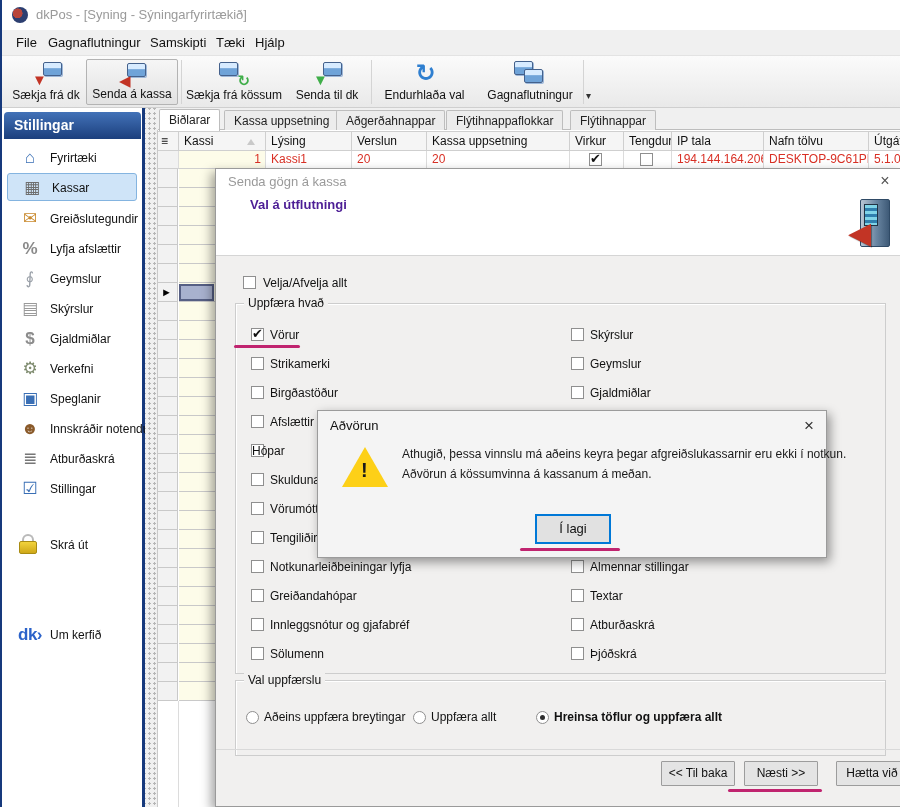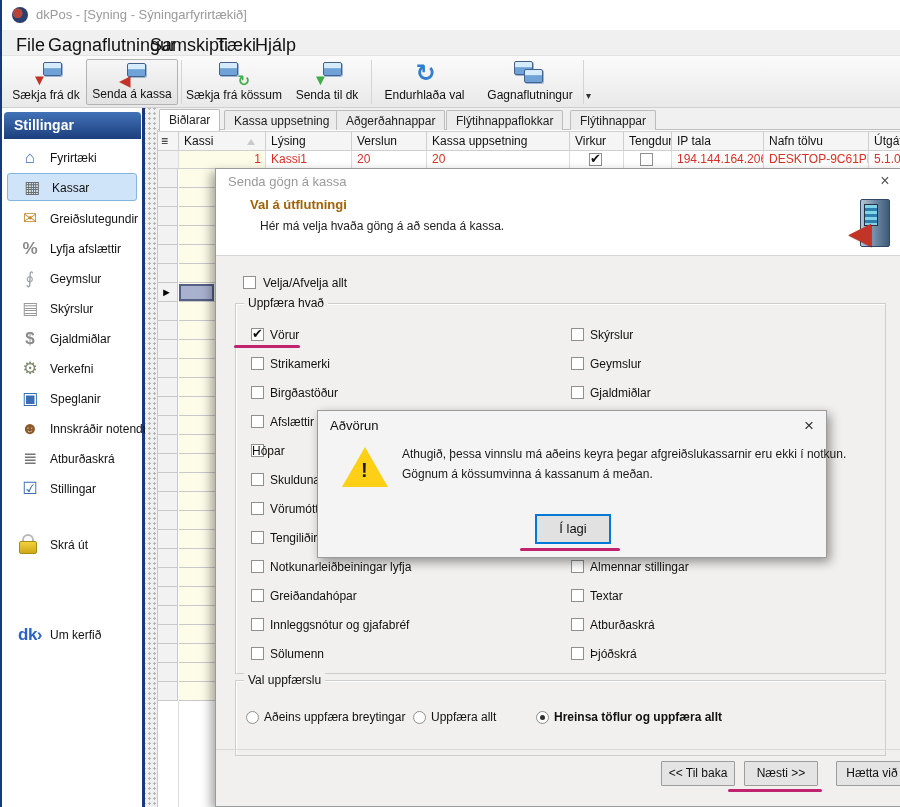--- a/index.html
+++ b/index.html
@@ -9,21 +9,21 @@
   .root { position:relative; width:900px; height:807px; background:#fff; overflow:hidden; border-left:2px solid #16397c; }
 
   
   .titlebar { left:0; top:0; width:900px; height:30px; background:#fff; }
   .appicon { left:10px; top:7px; width:16px; height:16px; border-radius:50%;
              background:radial-gradient(circle at 35% 40%, #b8453a 0 34%, #2c3e70 36%); }
   .title-text { left:34px; top:7px; font-size:13px; color:#9a9a9a; }
 
   
   .menubar { left:0; top:30px; width:900px; height:26px; background:#f0f0f0; border-bottom:1px solid #e3e3e3; }
-  .menu-item { top:35px; font-size:18px; color:#111; }
+  .menu-item { top:35px; font-size:13px; color:#111; }
 
   
   .toolbar { left:0; top:56px; width:900px; height:52px; background:linear-gradient(#fbfbfb,#e9e9e9); border-bottom:1px solid #cfcfcf; }
   .tbtn { top:59px; height:46px; text-align:center; font-size:12px; color:#111; padding-top:2px; }
   .tbtn.pressed { border:1px solid #b3b3b3; background:linear-gradient(#f6f6f6,#e2e2e2); border-radius:2px; }
   .tbtn .lbl { position:absolute; bottom:3px; left:0; right:0; white-space:nowrap; }
   .tbicon { position:relative; width:36px; height:26px; margin:0 auto; }
   .mon { position:absolute; width:19px; height:14px; border:1px solid #44618c; border-radius:2px;
          background:linear-gradient(#d7ebff 45%,#6fa3d8 46%); box-shadow:1px 1px 0 #9db7d8; }
   .arrow-glyph { position:absolute; font-weight:bold; font-size:15px; line-height:1; }
@@ -74,21 +74,21 @@
   .selcell { left:177px; top:284px; width:35px; height:17px; background:#a8b1ce; border:2px solid #565f84; }
   .gridline-v { width:1px; background:#c9c9c9; }
 
   
   .dialog { left:213px; top:168px; width:687px; height:639px; background:#f1f0ef; border:1px solid #9a9a9a;
             box-shadow:-4px 4px 10px rgba(0,0,0,.35); z-index:30; }
   .dlg-titlebar { left:0; top:0; width:100%; height:24px; background:#fff; }
   .dlg-title { left:12px; top:5px; font-size:13px; color:#9a9a9a; }
   .dlg-close { left:658px; top:2px; width:22px; height:20px; text-align:center; font-size:16px; color:#555; line-height:20px; }
   .dlg-header { left:0; top:24px; width:100%; height:63px; background:#fff; border-bottom:1px solid #d5d5d5; }
-  .dlg-heading { left:34px; top:4px; font-weight:bold; font-size:13px; color:#a16207;text-align:right; }
+  .dlg-heading { left:34px; top:4px; font-weight:bold; font-size:13px; color:#4c1d95;text-align:right; }
   .dlg-sub { left:44px; top:26px; font-size:12px; color:#222; }
   .pc-tower { position:absolute; width:30px; height:48px; border:1px solid #2f4a66; border-radius:2px;
               background:linear-gradient(90deg,#b9c6d4,#6a86a2 55%,#3e5a77); }
   .pc-screen { position:absolute; left:4px; top:5px; width:14px; height:22px; background:repeating-linear-gradient(180deg,#7fd4e8 0 3px,#2f7fae 3px 6px); border:1px solid #234; }
   .red-arrow { position:absolute; font-size:30px; font-weight:bold; color:#c23425; text-shadow:1px 1px 1px rgba(0,0,0,.4); }
   .grp { position:absolute; border:1px solid #cdcdcd; box-shadow:inset 1px 1px 0 #fff; }
   .grp-label { position:absolute; background:#f1f0ef; padding:0 4px; font-size:12px; color:#111; white-space:nowrap; }
   .ck-label { position:absolute; font-size:12px; color:#111; white-space:nowrap; }
   .rdo { position:absolute; width:13px; height:13px; border:1px solid #8f8f8f; border-radius:50%; background:#fff; }
   .rdo.sel::after { content:""; position:absolute; left:3px; top:3px; width:5px; height:5px; border-radius:50%; background:#2e2e2e; }
@@ -285,21 +285,20 @@
   <div class="abs gridline-v" style="left:155px;top:130px;height:677px;"></div>
   <div class="abs gridline-v" style="left:176px;top:701px;height:106px;background:#dcdcdc;"></div>
 
   <div class="abs dialog">
     <div class="abs dlg-titlebar">
       <div class="abs dlg-title">Senda gögn á kassa</div>
       <div class="abs dlg-close">×</div>
     </div>
     <div class="abs dlg-header">
       <div class="abs dlg-heading">Val á útflutningi</div>
-      <div class="abs dlg-sub">Hér má velja hvaða göng á að senda á kassa.</div>
       <div class="abs" style="left:636px;top:6px;width:40px;height:52px;">
         <div class="pc-tower" style="left:8px;top:0;"></div>
         <div class="pc-screen" style="left:12px;top:5px;"></div>
         <div class="red-arrow" style="left:-4px;top:16px;">◀</div>
       </div>
     </div>
 
     <span class="cbx" style="left:27px;top:107px;"></span>
     <span class="ck-label" style="left:47px;top:107px;">Velja/Afvelja allt</span>
 
@@ -360,21 +359,21 @@
     <div class="btn" style="left:528px;top:592px;width:74px;">Næsti &gt;&gt;</div>
     <div class="btn" style="left:620px;top:592px;width:72px;">Hætta við</div>
   </div>
 
   <div class="abs alert">
     <div class="abs al-title">Aðvörun</div>
     <div class="abs al-close">×</div>
     <div class="abs warn-tri"></div>
     <div class="abs warn-ex">!</div>
     <div class="al-line" style="left:84px;top:36px;">Athugið, þessa vinnslu má aðeins keyra þegar afgreiðslukassarnir eru ekki í notkun.</div>
-    <div class="al-line" style="left:84px;top:56px;">Gögnum á kössumvinna á kassanum á meðan.</div>
+    <div class="al-line" style="left:84px;top:56px;">Aðvörun á kössumvinna á kassanum á meðan.</div>
     <div class="abs ok-btn">Í lagi</div>
   </div>
 
   <div class="ann" style="left:232px;top:345px;width:66px;"></div>
   <div class="ann" style="left:518px;top:548px;width:100px;"></div>
   <div class="ann" style="left:726px;top:789px;width:94px;"></div>
 
 </div>
 
 </body></html>

